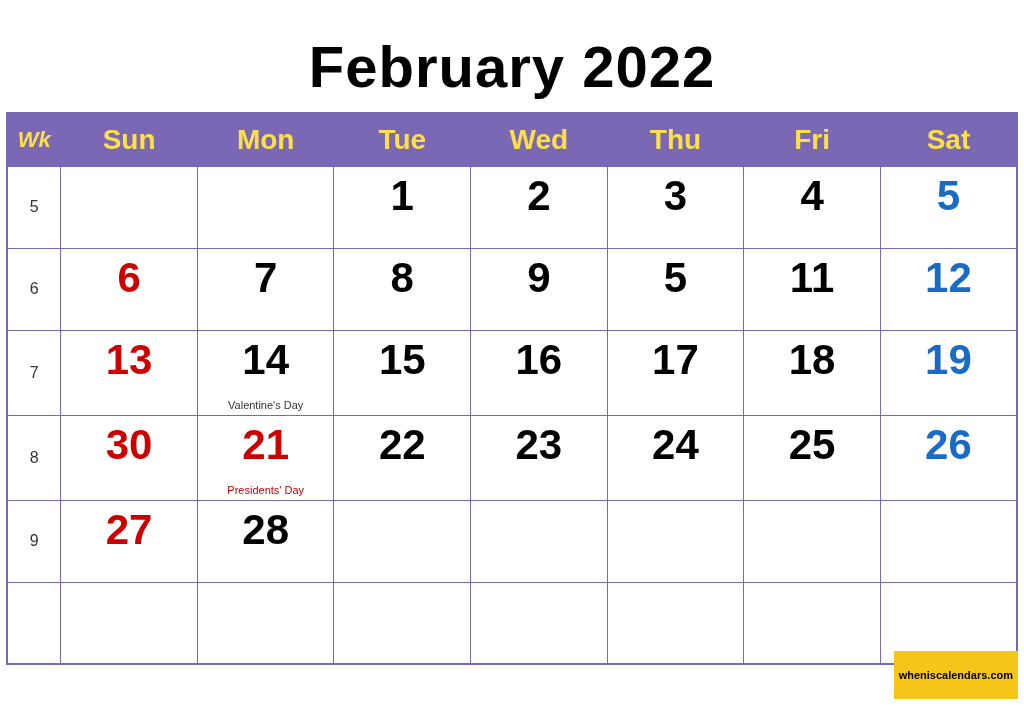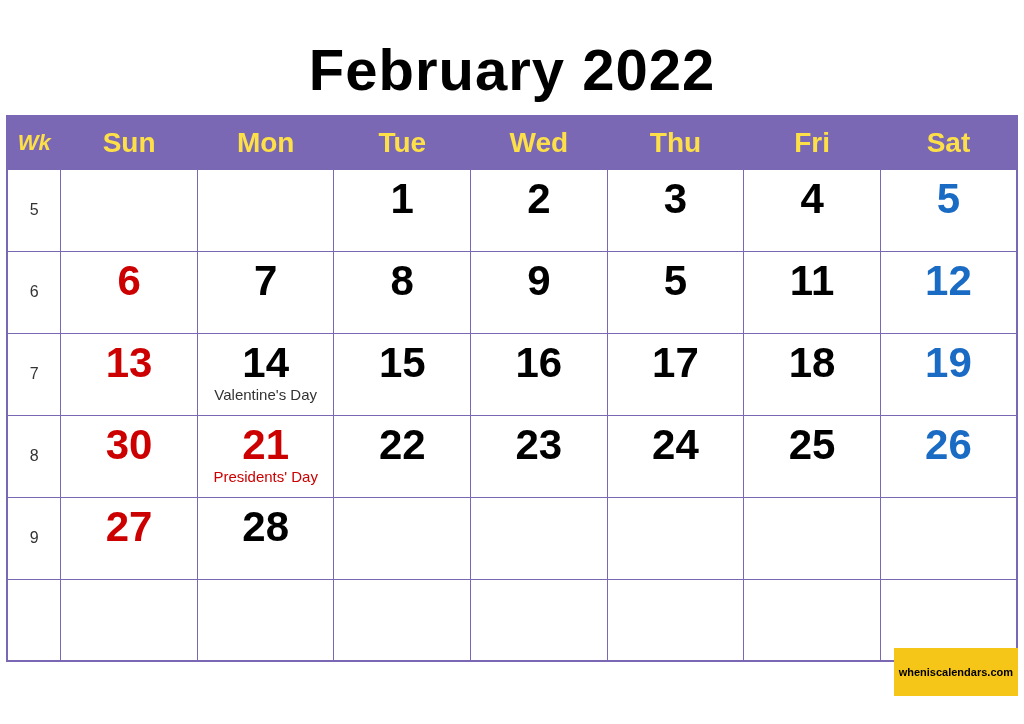--- a/index.html
+++ b/index.html
@@ -69,23 +69,23 @@
     .day-number {
       font-size: 42px;
       font-weight: 900;
       display: block;
       line-height: 1;
     }
     .day-number.black { color: #000; }
     .day-number.red   { color: #cc0000; }
     .day-number.blue  { color: #1a6bc4; }
     .day-label {
-      font-size: 15px;
+      font-size: 11px;
       color: #333;
-      margin-top: 2px;
+      margin-top: 18px;
       display: block;
     }
     .day-label.red { color: #cc0000; }
     td.empty-cell {
       background: #fff;
       height: 82px;
     }
     .watermark {
       text-align: right;
       margin-top: 4px;

